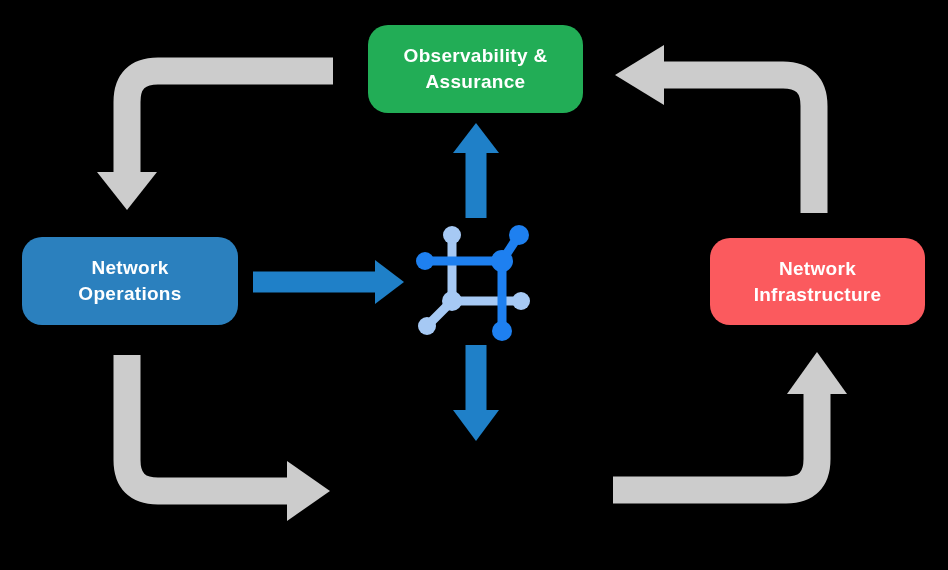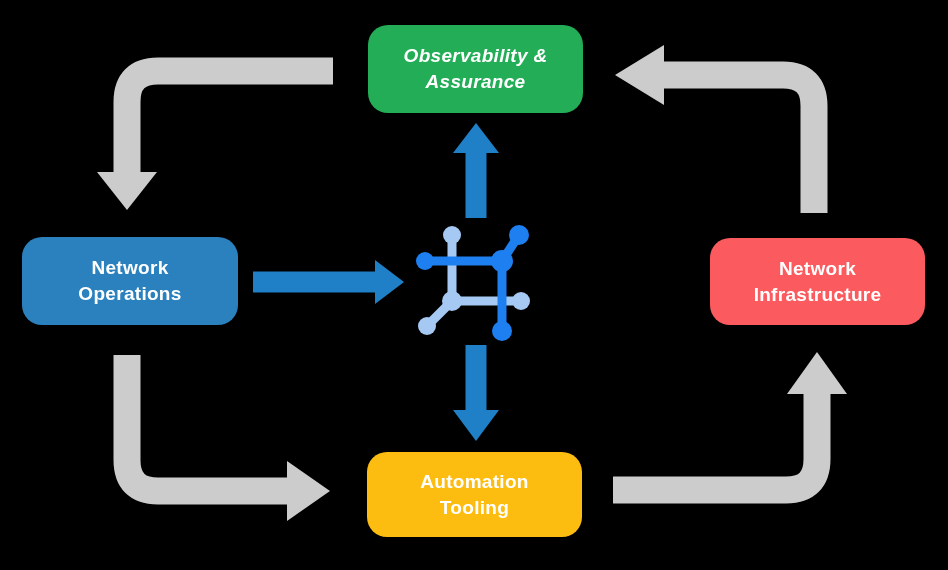--- a/index.html
+++ b/index.html
@@ -16,21 +16,21 @@
   .arrow-layer{position:absolute;left:0;top:0;}
   .node-box{
     position:absolute;
     border-radius:20px;
     display:flex;align-items:center;justify-content:center;
     text-align:center;
     color:var(--text);
     font-size:19px;font-weight:600;letter-spacing:.3px;line-height:1.35;
     white-space:pre-line;
   }
-  .box-observability{left:368px;top:25px;width:215px;height:88px;background:var(--observability-box);font-style:italic;}
+  .box-observability{left:368px;top:25px;width:215px;height:88px;background:var(--observability-box);}
   .box-operations{left:22px;top:237px;width:216px;height:88px;background:var(--operations-box);}
   .box-infrastructure{left:710px;top:238px;width:215px;height:87px;background:var(--infrastructure-box);}
   .box-automation{left:367px;top:452px;width:215px;height:85px;background:var(--automation-box);}
   .center-icon{position:absolute;left:415px;top:223px;width:120px;height:120px;}
   .gray-arrow{stroke:var(--arrow-gray);stroke-width:27;fill:none;}
   .gray-head{fill:var(--arrow-gray);}
   .blue-arrow{stroke:var(--arrow-blue);stroke-width:21;fill:none;}
   .blue-head{fill:var(--arrow-blue);}
   .icon-light{stroke:var(--icon-light-blue);stroke-width:9;fill:none;}
   .icon-light-dot{fill:var(--icon-light-blue);}
@@ -98,18 +98,14 @@
 Assurance</span>
   </div>
   <div class="node-box box-operations">
     <span>Network
 Operations</span>
   </div>
   <div class="node-box box-infrastructure">
     <span>Network
 Infrastructure</span>
   </div>
-  <div class="node-box box-automation">
-    <span>Automation
-Tooling</span>
-  </div>
 
 </div>
 
 </body></html>

